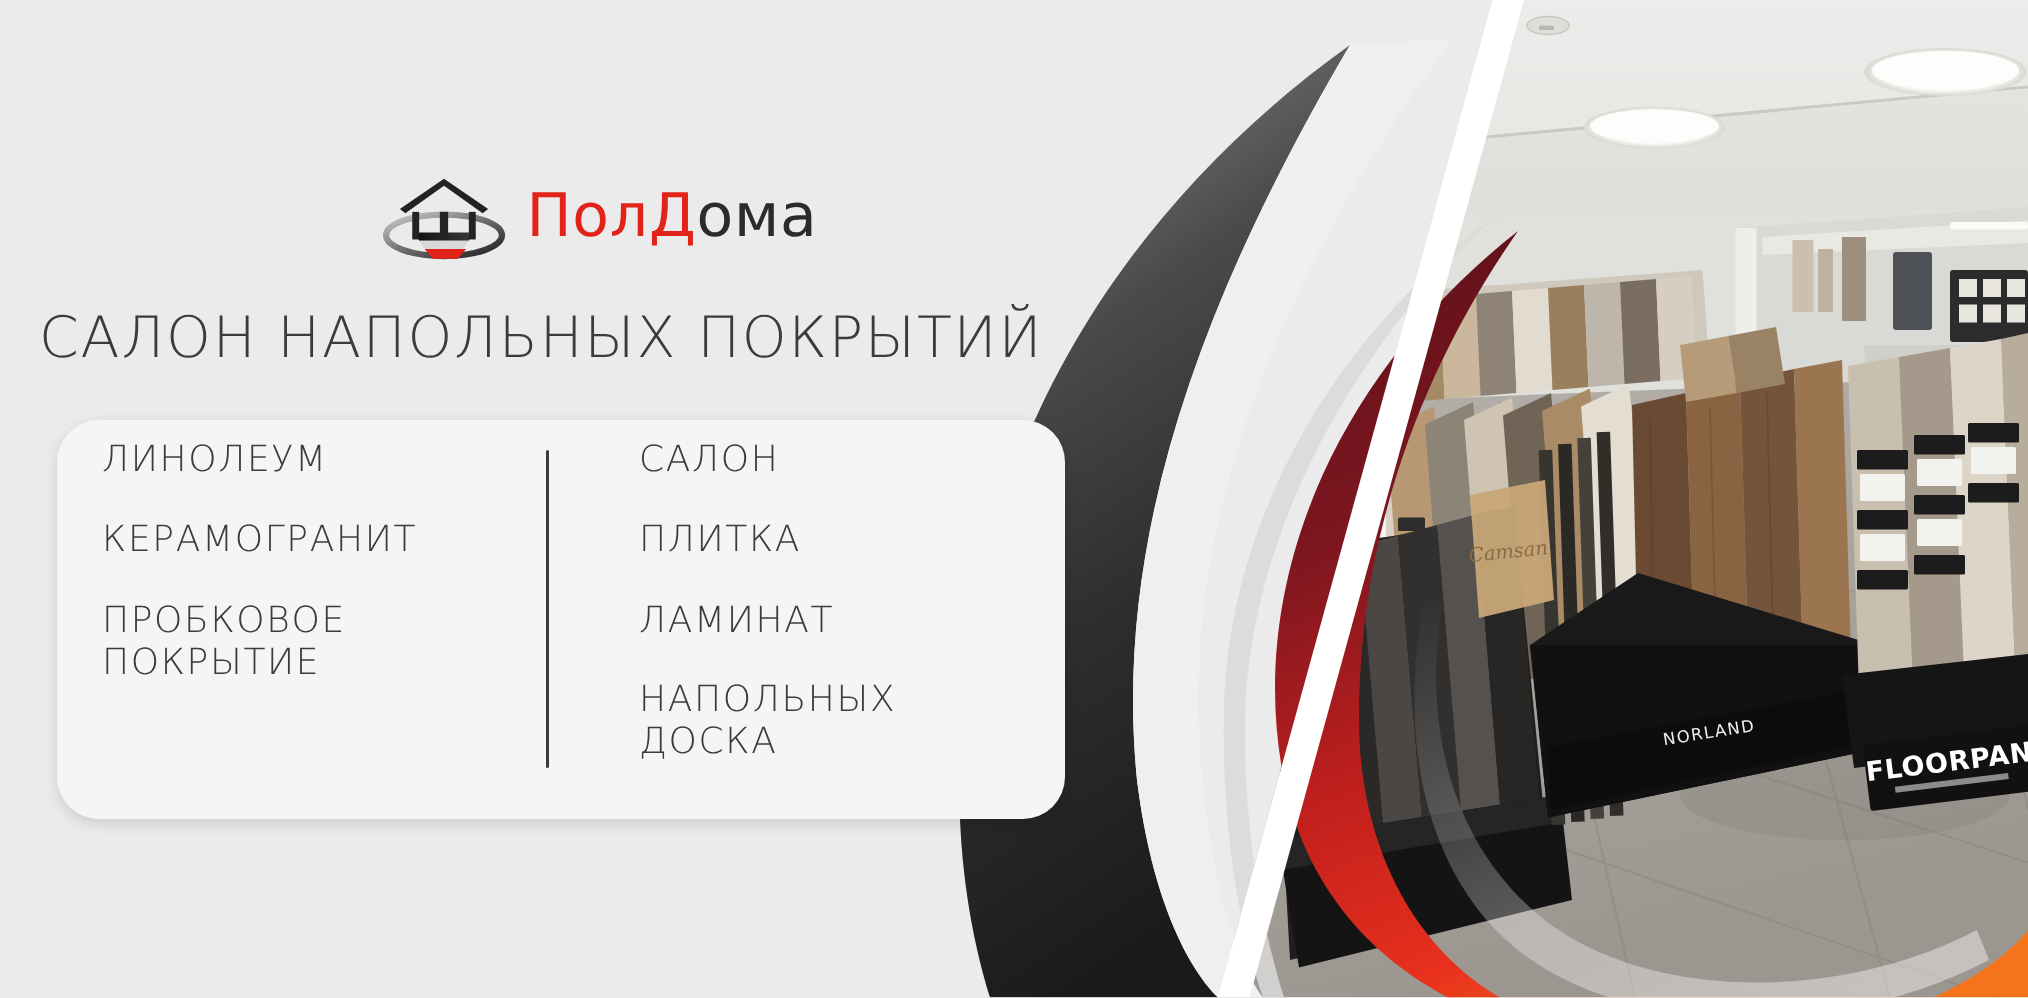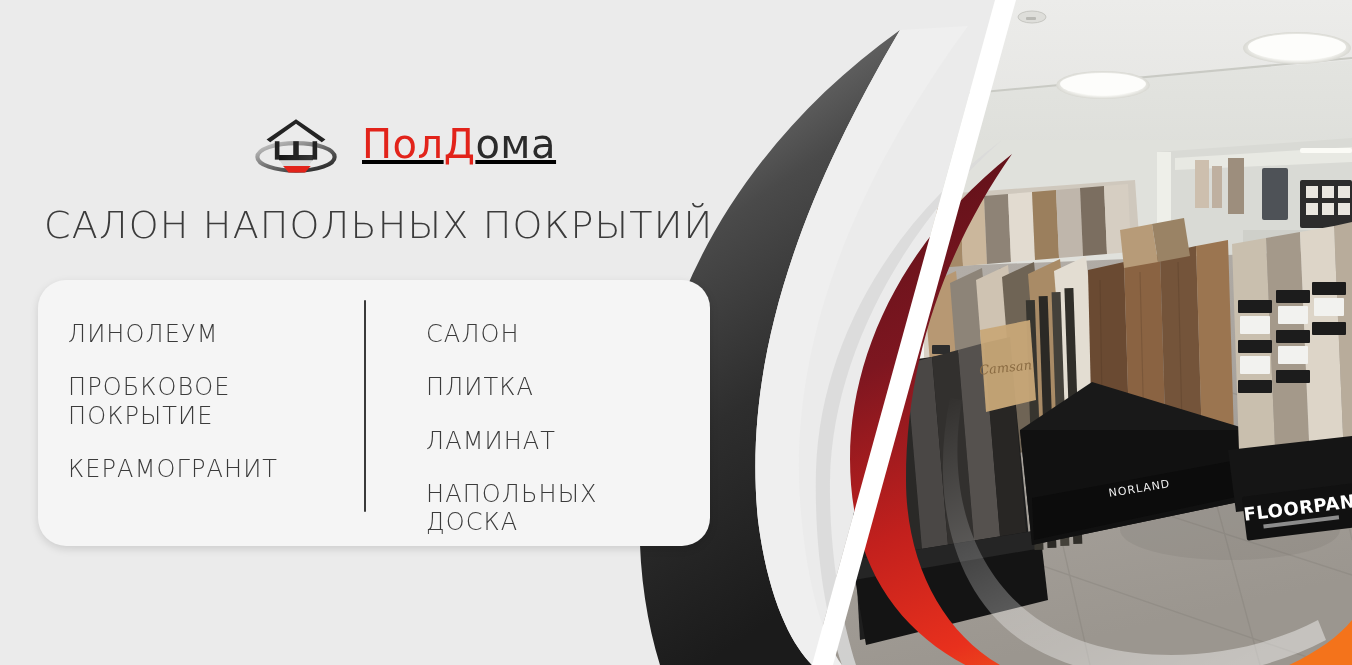--- a/index.html
+++ b/index.html
@@ -10,39 +10,39 @@
     overflow:hidden;
     position:relative;
   }
   #stage { position:absolute; inset:0; width:1352px; height:665px; overflow:hidden; background:#ebebeb; }
 
   
   .left-panel { position:absolute; left:0; top:0; width:720px; height:665px; z-index:6; }
 
   .logo-wrap { position:absolute; left:250px; top:112px; width:240px; height:64px; display:flex; align-items:center; }
   .logo-mark { width:92px; height:62px; flex:0 0 auto; }
-  .logo-text { margin-left:20px; font-size:40px; letter-spacing:0.5px; white-space:nowrap; line-height:1; font-family:"DejaVu Sans", sans-serif; font-weight:400;text-decoration:underline; }
+  .logo-text { margin-left:9px; font-size:40px; letter-spacing:0.5px; white-space:nowrap; line-height:1; font-family:"DejaVu Sans", sans-serif; font-weight:400; }
   .logo-text .r { color:#e2231a; }
   .logo-text .d { color:#2b2b2b; }
 
   .page-title {
-    position:absolute; left:44px; top:203px;
+    position:absolute; left:26px; top:203px;
     font-size:38px; font-weight:300; letter-spacing:1.2px;
     color:#3b3b3b; white-space:nowrap;
     font-family:"DejaVu Sans", sans-serif;
   }
 
   .card {
     position:absolute; left:38px; top:280px; width:672px; height:266px;
     background:#f5f5f5; border-radius:28px;
     box-shadow:0 3px 9px rgba(0,0,0,0.13);
     z-index:5;
   }
   .card-inner { position:absolute; inset:0; display:flex; }
-  .col { flex:0 0 50%; padding:40px 0 0 30px; position:relative; }
+  .col { flex:0 0 50%; padding:12px 0 0 30px; position:relative; }
   .col.right { padding-left:52px; }
   .divider {
     position:absolute; left:326px; top:20px; width:2px; height:212px;
     background:#3a3a3a; border-radius:1px;
   }
   .cat {
     font-size:24px; font-weight:300; letter-spacing:1.1px;
     color:#3b3b3b; line-height:1.18; margin-bottom:25px;
     font-family:"DejaVu Sans", sans-serif; white-space:pre-line;
   }
@@ -361,23 +361,23 @@
         <span class="r">Пол</span><span class="r">Д</span><span class="d">ома</span>
       </div>
     </div>
 
     <div class="page-title">САЛОН НАПОЛЬНЫХ ПОКРЫТИЙ</div>
 
     <div class="card">
       <div class="card-inner">
         <div class="col left">
           <div class="cat">ЛИНОЛЕУМ</div>
+          <div class="cat">КЕРАМОГРАНИТ</div>
           <div class="cat">ПРОБКОВОЕ
 ПОКРЫТИЕ</div>
-          <div class="cat">КЕРАМОГРАНИТ</div>
         </div>
         <div class="col right">
           <div class="cat">САЛОН</div>
           <div class="cat">ПЛИТКА</div>
           <div class="cat">ЛАМИНАТ</div>
           <div class="cat">НАПОЛЬНЫХ
 ДОСКА</div>
         </div>
       </div>
       <div class="divider"></div>

